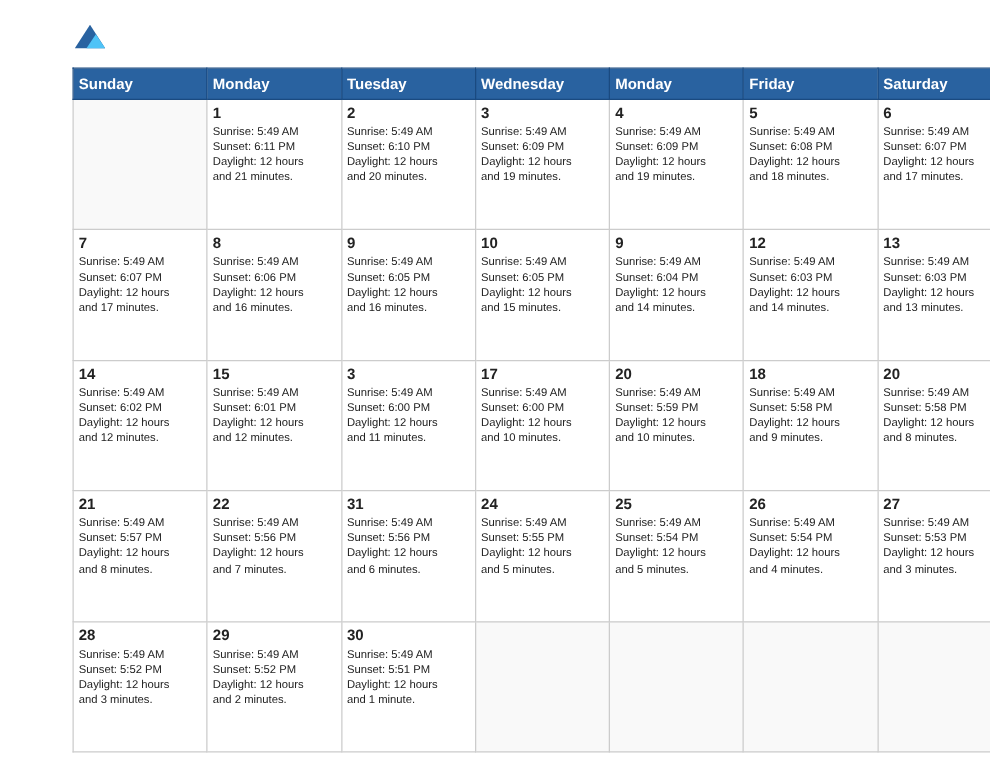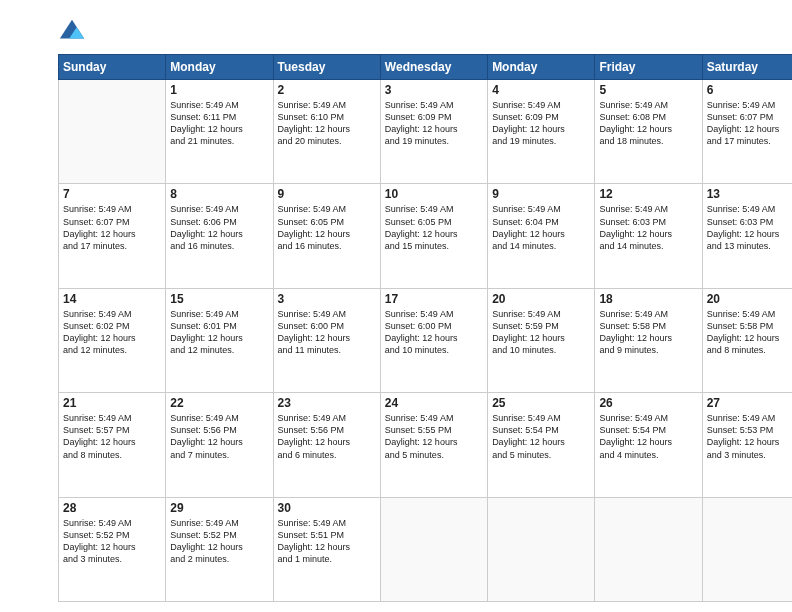--- a/index.html
+++ b/index.html
@@ -281,21 +281,21 @@
 and 8 minutes.</div>
           </td>
           <td>
             <span class="day-num">22</span>
             <div class="cell-text" style="white-space: pre-line;">Sunrise: 5:49 AM
 Sunset: 5:56 PM
 Daylight: 12 hours
 and 7 minutes.</div>
           </td>
           <td>
-            <span class="day-num">23</span>
+            <span class="day-num">31</span>
             <div class="cell-text" style="white-space: pre-line;">Sunrise: 5:49 AM
 Sunset: 5:56 PM
 Daylight: 12 hours
 and 6 minutes.</div>
           </td>
           <td>
             <span class="day-num">24</span>
             <div class="cell-text" style="white-space: pre-line;">Sunrise: 5:49 AM
 Sunset: 5:55 PM
 Daylight: 12 hours

